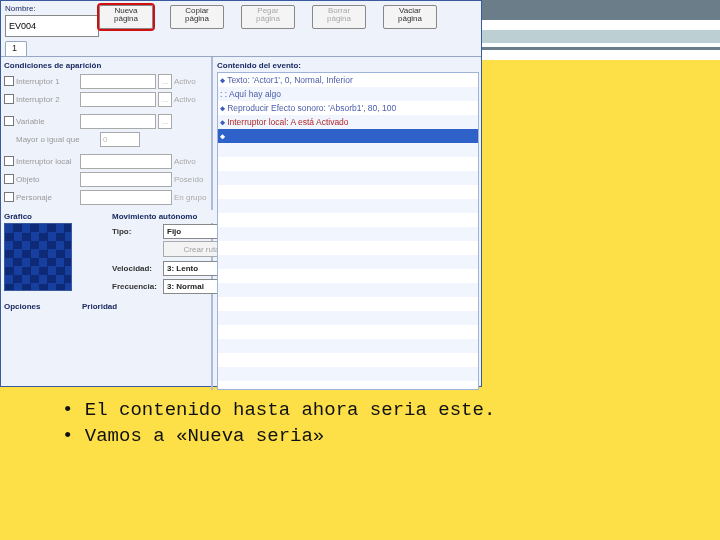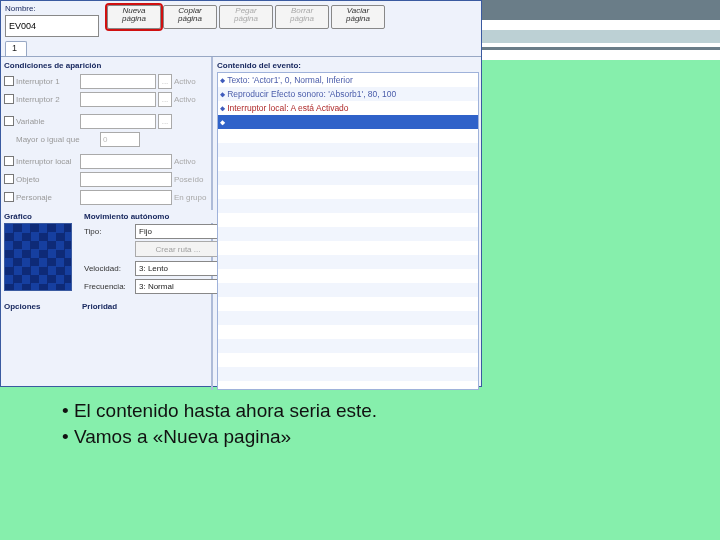--- a/index.html
+++ b/index.html
@@ -1,33 +1,33 @@
 <!DOCTYPE html>
 <html><head>
 <meta charset="utf-8">
 <style>
   * { margin:0; padding:0; box-sizing:border-box; }
   body { font-family: Tahoma, Verdana, sans-serif; font-size:8px; color:#222; background:#fff; }
-  .slide { width:720px; height:540px; position:relative; background:#86efac; }
+  .slide { width:720px; height:540px; position:relative; background:#fde047; }
 
   
   .top-band { position:absolute; top:0; left:0; right:0; height:60px;
               background: linear-gradient(#6a7d88 0 34%, #fff 34% 50%, #bcd0d4 50% 72%, #fff 72% 78%, #6a7d88 78% 84%, #fff 84%); }
 
   
   .shot { position:absolute; left:0; top:0; width:482px; height:387px;
           background:#eef2fb; border:1px solid #3a5aa0; }
 
   
   .name-row { display:flex; align-items:flex-start; gap:0; padding:3px 4px 4px; background:#eef2fb; }
   .name-block { width:94px; }
   .label { color:#1a2a60; font-size:8px; margin-bottom:2px; }
   .namefield { width:100%; height:16px; background:#fff; border:1px solid #888; padding:10px 3px; font-size:9px; }
 
-  .btns { display:flex; gap:2px; margin-left:8px; margin-top:1px;font-style:italic; }
+  .btns { display:flex; gap:17px; margin-left:0; margin-top:1px; }
   .btn { width:54px; height:24px; background:#f4f4f4; border:1px solid #888; border-radius:2px;
          text-align:center; line-height:1.05; padding-top:1px; font-size:8px; color:#333; }
   .btn.disabled { color:#a9a9a9; }
   .btn.hl { outline:2px solid #d01010; outline-offset:0; }
 
   
   .tabbar { height:16px; padding-left:4px; border-bottom:1px solid #98a8c4; background:#eef2fb; }
   .tab { display:inline-block; min-width:22px; height:15px; padding:1px 6px 0; font-size:9px;
          background:#fff; border:1px solid #98a8c4; border-bottom:none; border-radius:2px 2px 0 0; }
 
@@ -45,42 +45,42 @@
   .dd.num { flex:none; width:40px; }
   .side-txt { width:34px; color:#a9a9a9; text-align:left; }
   .spacer { height:4px; }
 
   
   .bottom-left { display:flex; margin-top:4px; gap:12px; }
   .gfx-col { width:72px; }
   .gfx { width:68px; height:68px; border:1px solid #3a5aa0;
          background:
            repeating-conic-gradient(#0e2a77 0 25%, #163fa0 0 50%) 0 0/17px 17px; }
-  .move-col { flex:1; }
-  .mv-row { display:flex; align-items:center; height:17px; gap:3px; margin-bottom:1px; }
+  .move-col { flex:1;margin-left:28px; }
+  .mv-row { display:flex; align-items:center; height:17px; gap:3px; margin-bottom:1px;font-weight:bold; }
   .mv-label { width:48px; color:#333; font-size:8px; }
   .mv-dd { flex:1; height:15px; border:1px solid #888; background:#fff; padding:0 3px; font-size:8px; display:flex; align-items:center; }
   .mv-btn { height:16px; border:1px solid #aaa; background:#f3f3f3; color:#a0a0a0; font-size:8px;
             display:flex; align-items:center; justify-content:center; margin-left:51px; width:86px; }
 
   .bottom-groups { display:flex; gap:8px; margin-top:4px; }
 
   
   .right { flex:1; display:flex; flex-direction:column; padding:2px 2px 0 4px; }
   .cmd-list { flex:1; border:1px solid #9fb2da; background:#fff;
               background-image: repeating-linear-gradient(#fff 0 14px, #f1f5fd 14px 28px); }
   .cmd { height:14px; padding:0 2px; display:flex; align-items:center; gap:2px; font-size:8.5px; }
   .di { color:#3f5bbc; font-family: monospace; }
   .oi { color:#4a5caa; }
   .cmd.red { color:#af2a2a; }
   .cmd.sel { background:#2f62c9; color:#fff; }
   .cmd.sel .di { color:#fff; }
 
   
-  .bullets { position:absolute; left:62px; top:398px; font-size:19px; line-height:1.35; font-family: Liberation Sans, sans-serif; color:#111; }
+  .bullets { position:absolute; left:62px; top:398px; font-size:19px; line-height:1.35; font-family: Liberation Mono, monospace; color:#111; }
   .bullets li { list-style: none; }
   .bullets li::before { content:"• "; }
 </style>
 </head>
 <body>
 
 <div class="slide">
   <div class="top-band"></div>
 
   <div class="shot">
@@ -207,32 +207,35 @@
       </div>
 
       <div class="right">
         <div class="group-title">Contenido del evento:</div>
         <div class="cmd-list">
           <div class="cmd">
               <span class="di">◆</span>
               <span class="oi">Texto: 'Actor1', 0, Normal, Inferior</span>
             </div>
           <div class="cmd">
+              <span class="oi">:       : Aquí hay algo</span>
+            </div>
+          <div class="cmd">
               <span class="di">◆</span>
               <span class="oi">Reproducir Efecto sonoro: 'Absorb1', 80, 100</span>
             </div>
           <div class="cmd red">
               <span class="di">◆</span>
               <span>Interruptor local: A está Activado</span>
             </div>
           <div class="cmd sel">
               <span class="di">◆</span>
             </div>
         </div>
       </div>
     </div>
   </div>
 
   <ul class="bullets">
     <li>El contenido hasta ahora seria este.</li>
-    <li>Vamos a «Nueva pagina»</li>
+    <li>Vamos a «Nueva seria»</li>
   </ul>
 </div>
 
 </body></html>

